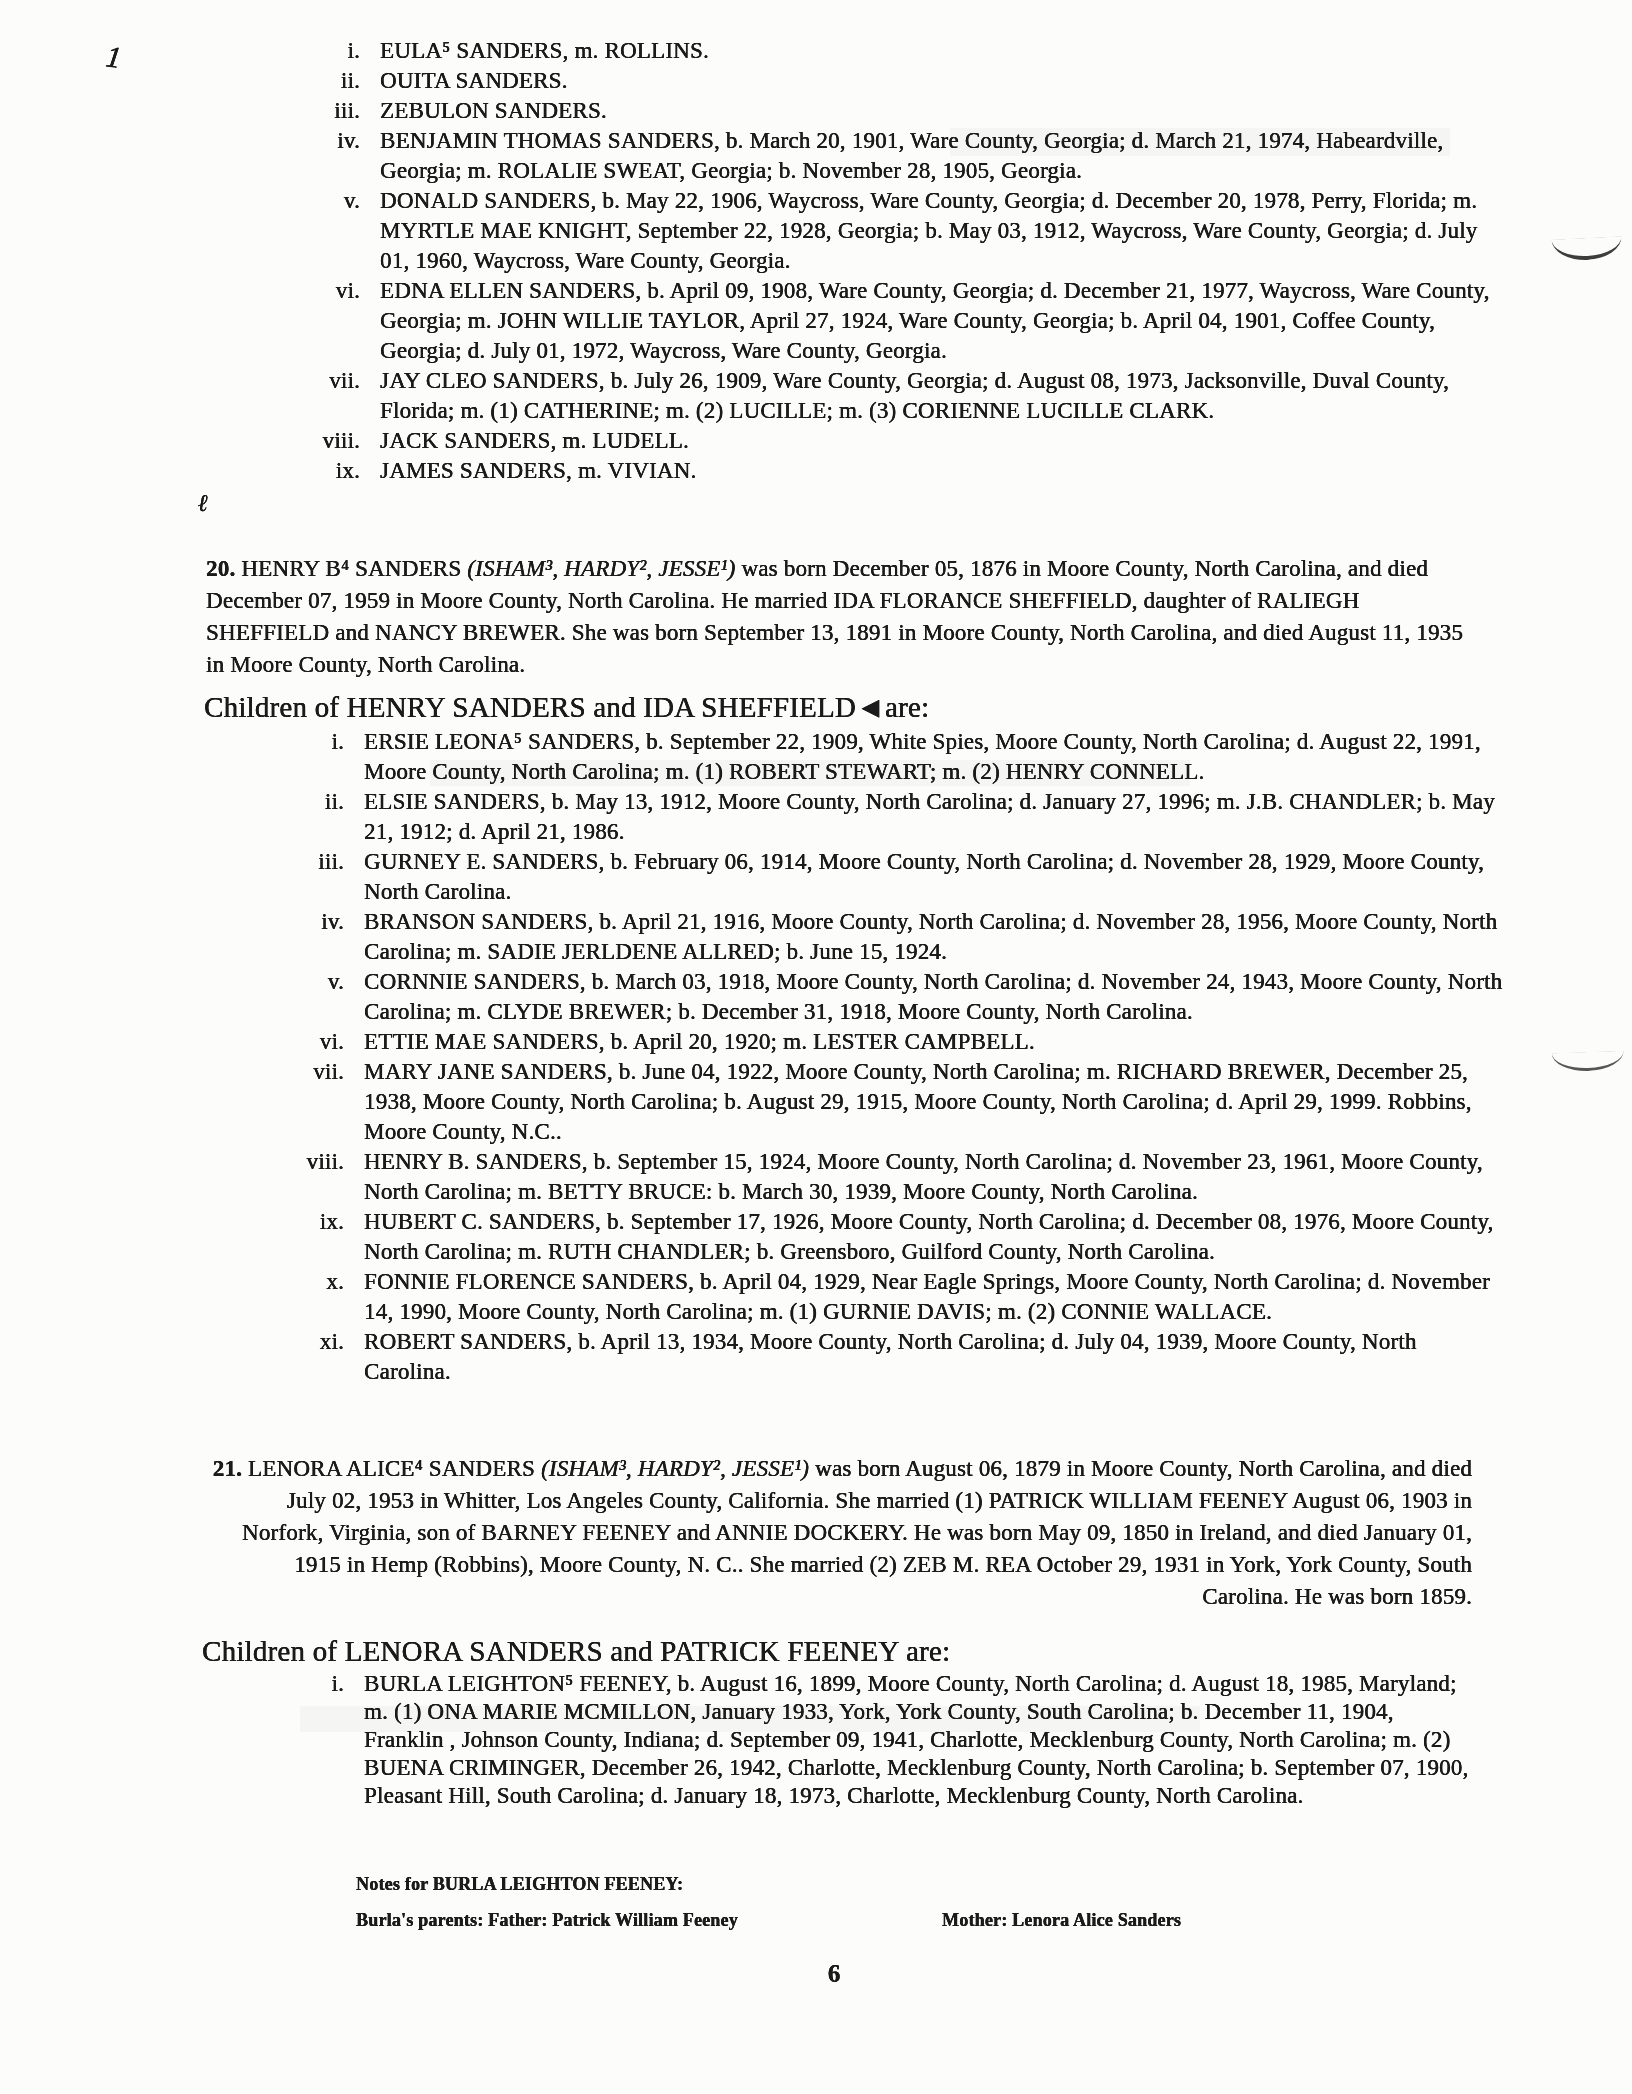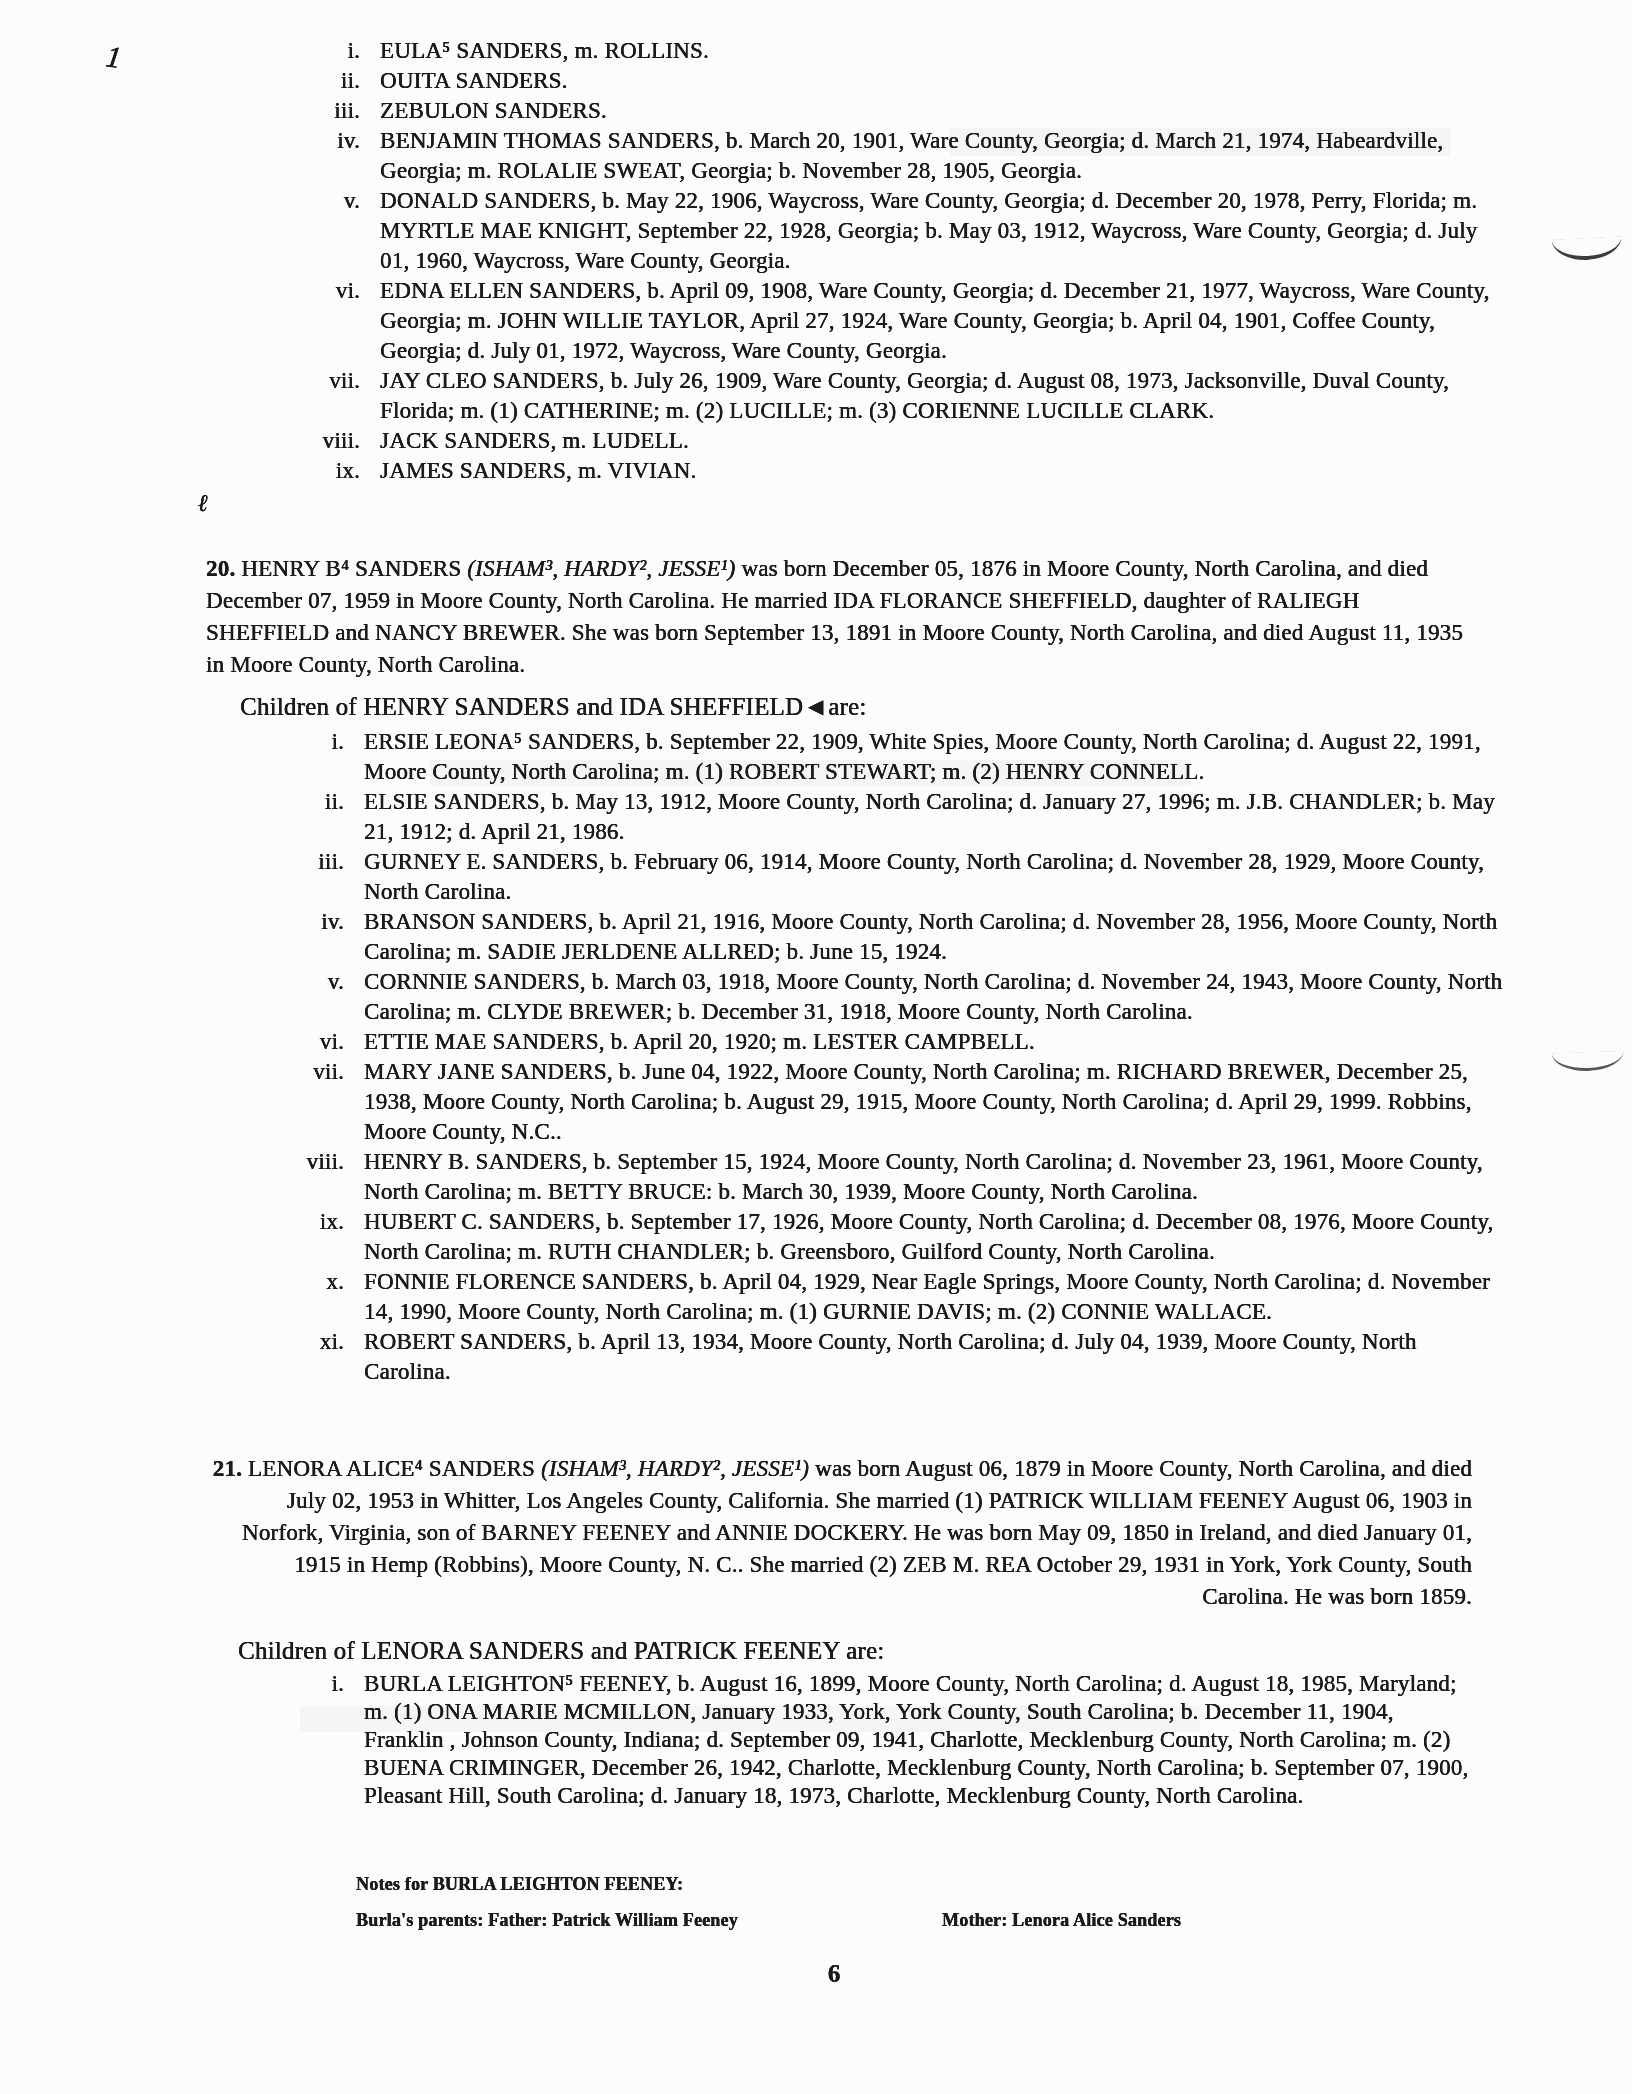--- a/index.html
+++ b/index.html
@@ -18,21 +18,21 @@
   
   .childlist{ font-size:23px; line-height:30px; }
   .crow{ display:flex; align-items:flex-start; }
   .cnum{ flex:none; width:72px; text-align:right; padding-right:20px; }
   .ctxt{ flex:1; min-width:0; }
 
   
   .secpara{ font-size:23px; line-height:32px; }
   .secnum{ font-weight:bold; }
   .lineage{ font-style:italic; }
-  .childlabel{ font-size:25px; line-height:30px;margin-left:36px; }
+  .childlabel{ font-size:29px; line-height:30px; }
 
   #toplist{ top:36px; left:288px; width:1215px; }
   #sec20{ top:530px; left:206px; width:1262px; }
   #label20{ top:692px; left:204px; width:1100px; }
   #childlist20{ top:727px; left:272px; width:1232px; }
   #sec21{ top:1430px; left:204px; width:1268px;text-align:right; }
   #label21{ top:1636px; left:202px; width:1100px; }
   #childlist21{ top:1670px; left:272px; width:1200px; line-height:28px; }
 
   #notes{ top:1866px; left:356px; width:1060px; font-size:18px; line-height:36px; font-weight:bold; }

